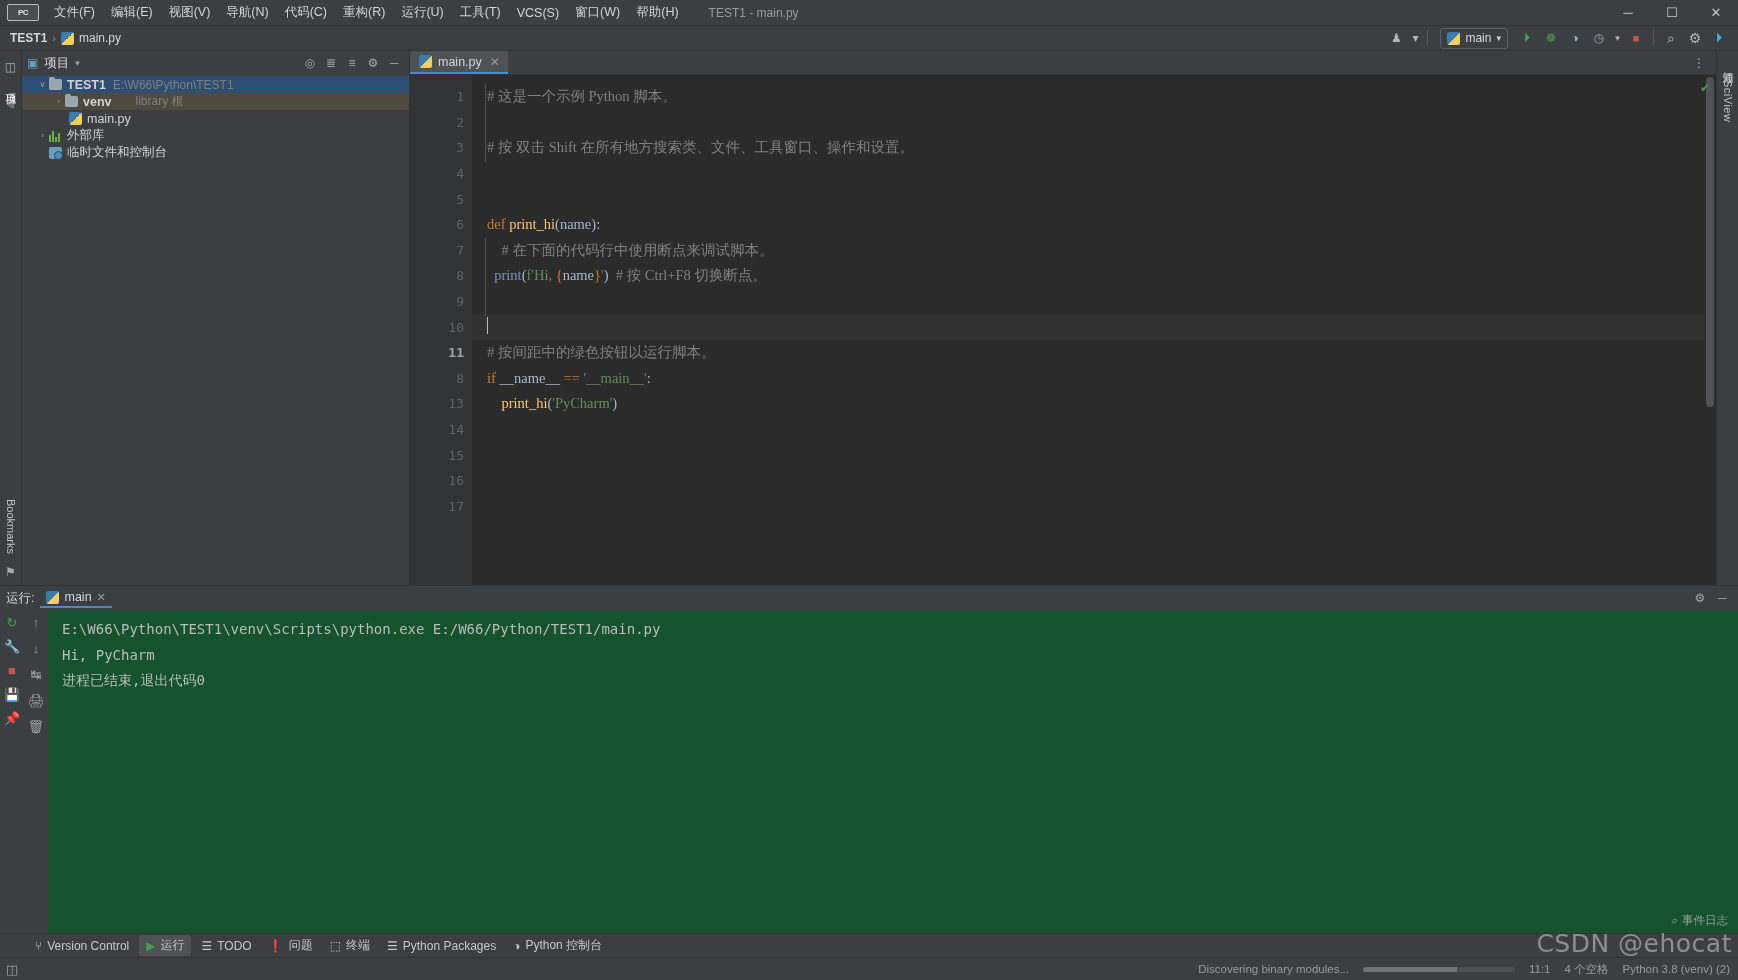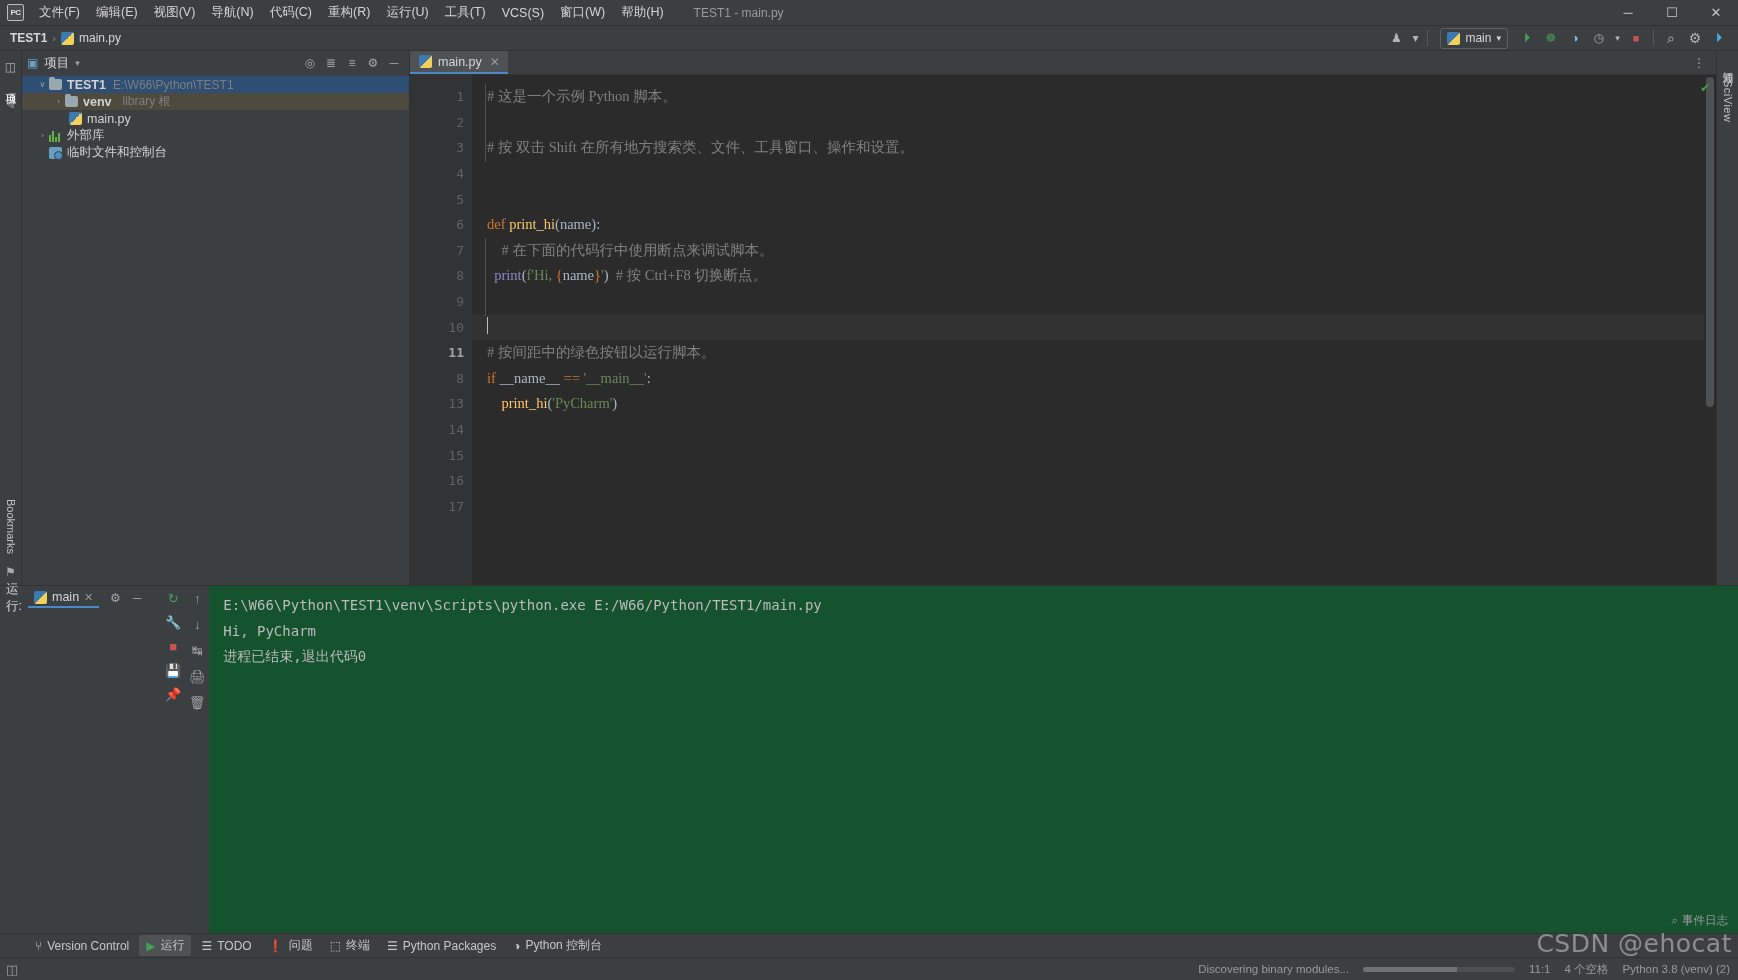--- a/index.html
+++ b/index.html
@@ -11,21 +11,21 @@
     color: #bbbbbb;
   }
   #app { position: relative; width: 1738px; height: 980px; display: flex; flex-direction: column; }
 
   
   .titlebar {
     height: 26px; background: #3c3f41; display: flex; align-items: center;
     border-bottom: 1px solid #323232; flex: 0 0 26px; padding-left: 4px;
   }
   .pc-logo {
-    width: 17px; height: 17px; margin: 0 7px 0 3px; border: 1.5px solid #bcbcbc;
+    width: 32px; height: 17px; margin: 0 7px 0 3px; border: 1.5px solid #bcbcbc;
     border-radius: 2px; font-size: 8px; font-weight: bold; color: #e0e0e0;
     display: flex; align-items: center; justify-content: center;
     background: #4a4d4f; letter-spacing: -0.5px;
   }
   .menu-item {
     font-size: 12.5px; color: #d4d4d4; padding: 3px 8px; cursor: default; white-space: nowrap;
   }
   .win-title { font-size: 12px; color: #9a9a9a; margin-left: 22px; white-space: nowrap; }
   .win-ctrl { margin-left: auto; display: flex; align-items: center; }
   .win-btn {
@@ -83,21 +83,21 @@
   .tree { flex: 1 1 auto; overflow: hidden; padding-top: 1px; }
   .trow {
     height: 17px; display: flex; align-items: center; font-size: 12.5px; color: #d2d2d2;
     white-space: nowrap; padding-right: 4px;
   }
   .trow.sel { background: #2f4e73; }
   .trow.sel2 { background: #4e4a3d; }
   .arrow { width: 13px; text-align: center; font-size: 8px; color: #a0a0a0; flex: 0 0 13px; }
   .tnode-ico { margin-right: 5px; display: inline-flex; }
   .path-dim { color: #7f7f7f; margin-left: 7px; font-size: 12px; }
-  .lib-dim { color: #7f7f7f; margin-left: 11px; font-size: 12px; }
+  .lib-dim { color: #7f7f7f; margin-left: 24px; font-size: 12px; }
   .bold { font-weight: bold; }
 
   
   .folder {
     width: 13px; height: 11px; background: #9aa7b0; border-radius: 1.5px 2px 2px 2px; position: relative;
   }
   .folder::before {
     content:''; position:absolute; top:-2.5px; left:0; width:6px; height:3px;
     background:#9aa7b0; border-radius:1.5px 1.5px 0 0;
   }
@@ -168,23 +168,22 @@
   }
   .editor-scroll {
     width: 12px; background: #2b2b2b; flex: 0 0 12px; position: relative;
   }
   .editor-scroll .thumb {
     position:absolute; left:2px; top:2px; width:8px; height:330px; background:#4e5254; border-radius:4px;
   }
 
   
   .runpanel {
-    height: 348px; flex: 0 0 348px; background: #3c3f41; display: flex; flex-direction: row;
+    height: 348px; flex: 0 0 348px; background: #3c3f41; display: flex; flex-direction: column;
     border-top: 1px solid #323232;
-    gap: 8px;
   }
   .run-head {
     height: 24px; display: flex; align-items: center; padding: 0 6px; flex: 0 0 24px; gap: 6px;
   }
   .run-label { font-size: 12.5px; color: #d4d4d4; }
   .run-tab {
     display: flex; align-items: center; gap: 5px; font-size: 12.5px; color: #d6d6d6;
     padding: 2px 6px; border-bottom: 2px solid #4a88c7;
   }
   .run-head-right { margin-left: auto; display: flex; gap: 2px; }

